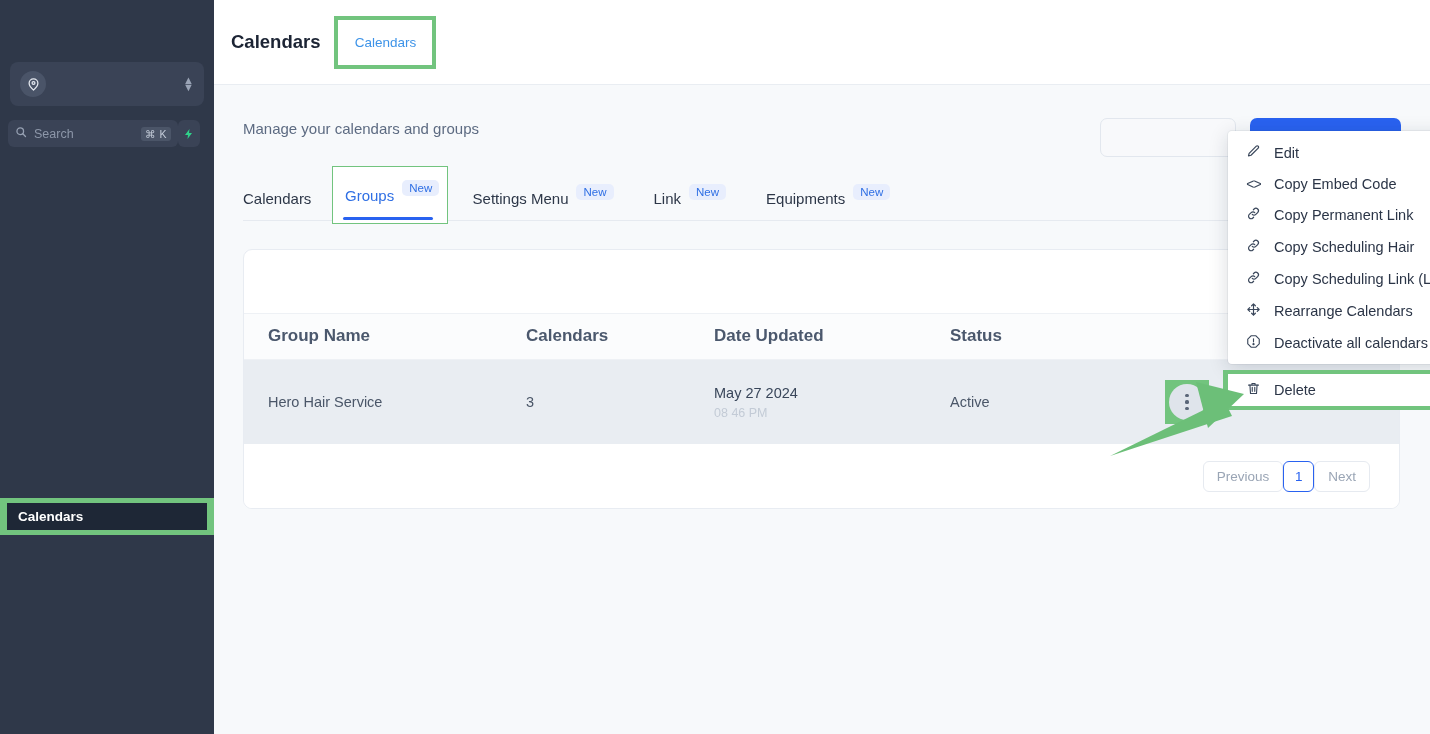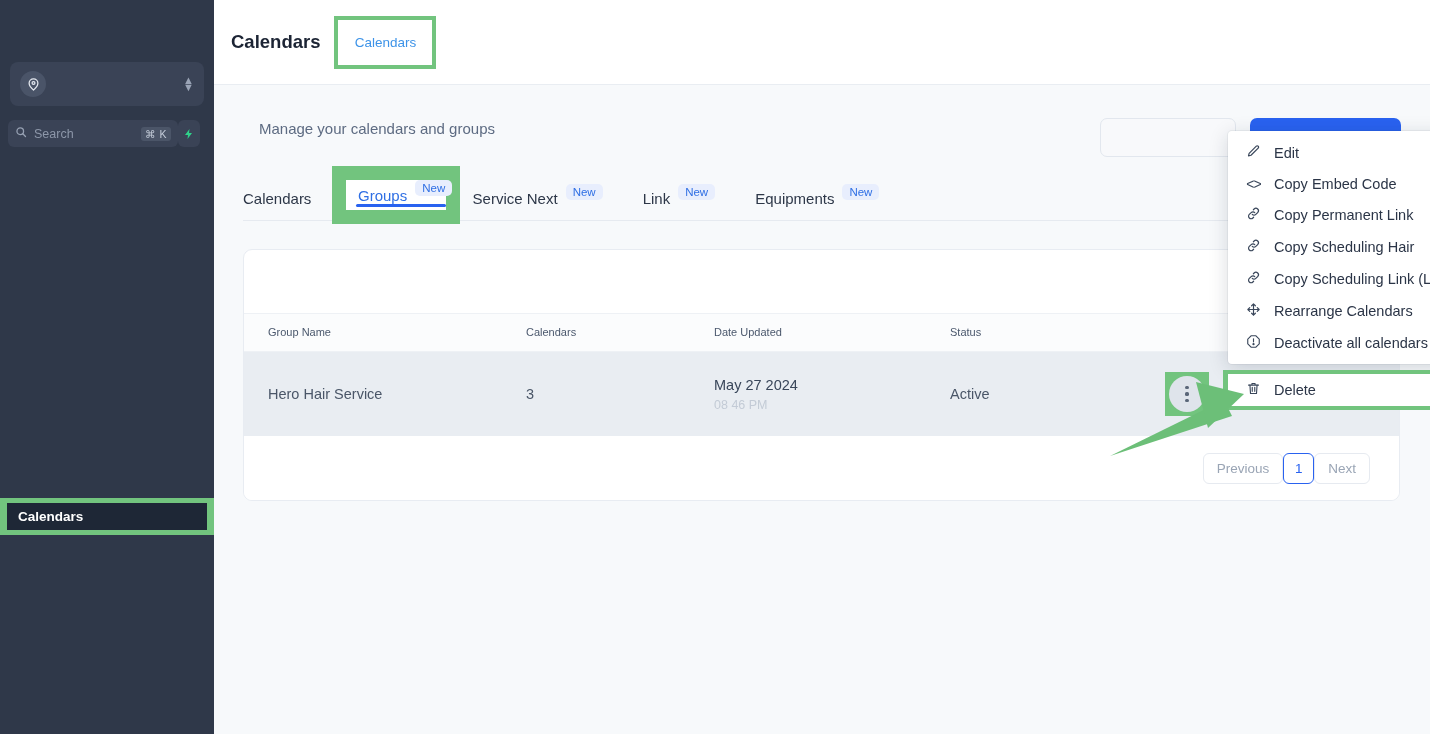--- a/index.html
+++ b/index.html
@@ -91,21 +91,21 @@
   }
   .crumb-inner {
     width: 100%; height: 100%;
     background: #ffffff; display: flex;
     align-items: center; justify-content: center;
   }
   .crumb-link { color: #3d93e8; font-size: 13.5px; }
 
   .content { padding: 28px 30px 0 29px; }
   .page-title { font-size: 30px; font-weight: bold; color: #141b2b; letter-spacing: -0.3px; }
-  .page-sub { font-size: 15px; color: #5d6b82; margin-top: 7px; margin-left: 16px; }
+  .page-sub { font-size: 15px; color: #5d6b82; margin-top: 7px; }
 
   
   .header-actions {
     position: absolute; right: 29px; top: 118px;
     display: flex; align-items: center; gap: 14px;
   }
   .ghost-btn {
     width: 136px; height: 39px;
     background: #f8f9fb; border: 1px solid #e2e7ee;
     border-radius: 7px;
@@ -132,22 +132,22 @@
     position: relative; white-space: nowrap;
   }
   .tab.first { margin-right: 27px; }
   .tab-new {
     background: #e8eefd; color: #2f6fe4;
     font-size: 11.5px; border-radius: 5px;
     padding: 2px 7px; position: relative; top: -7px;
   }
   .tab-hl {
     position: absolute; left: 89px; top: -5px;
-    width: 128px; height: 58px;
-    background: #72c47e; padding: 14px;
+    width: 116px; height: 58px;
+    background: #72c47e; padding: 1px;
     z-index: 2;
   }
   .tab-hl-inner {
     width: 100%; height: 100%; background: #ffffff;
     display: flex; align-items: center; gap: 8px;
     padding-left: 12px; position: relative;
   }
   .tab-hl-inner .lbl { color: #2f6fe4; font-size: 15px; }
   .tab-underline {
     position: absolute; left: 10px; bottom: 3px;
@@ -166,21 +166,21 @@
     height: 63px; display: flex; align-items: center;
     justify-content: flex-end; padding: 0 14px;
   }
   .card-search {
     width: 134px; height: 37px;
     border: 1px solid #e3e8ef; border-radius: 7px;
     background: #fdfdfe;
   }
   table { width: 100%; border-collapse: collapse; }
   thead th {
-    text-align: left; font-size: 11px; font-weight: normal;
+    text-align: left; font-size: 17px; font-weight: bold;
     color: #4b586d; padding: 12px 0 13px 0;
     background: #fbfcfd;
     border-top: 1px solid #eef1f5;
     border-bottom: 1px solid #eef1f5;
   }
   tbody td {
     padding: 20px 0; font-size: 14.5px; color: #4a5668;
     background: #e9edf2;
   }
   .col1 { padding-left: 24px !important; width: 282px; }
@@ -300,21 +300,21 @@
 
       <div class="tabs">
         <div class="tab first">
           <span>Calendars</span>
         </div>
         <div class="tab" style="visibility:hidden;">
           <span>Groups</span>
           <span class="tab-new">New</span>
         </div>
         <div class="tab">
-          <span>Service Next</span>
+          <span>Settings Menu</span>
           <span class="tab-new">New</span>
         </div>
         <div class="tab">
           <span>Link</span>
           <span class="tab-new">New</span>
         </div>
         <div class="tab">
           <span>Equipments</span>
           <span class="tab-new">New</span>
         </div>

